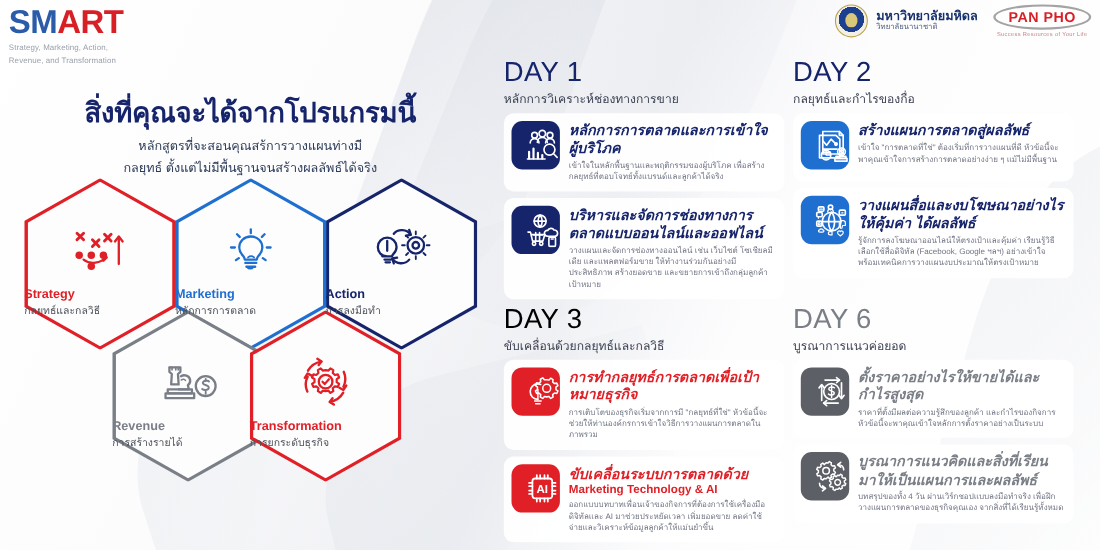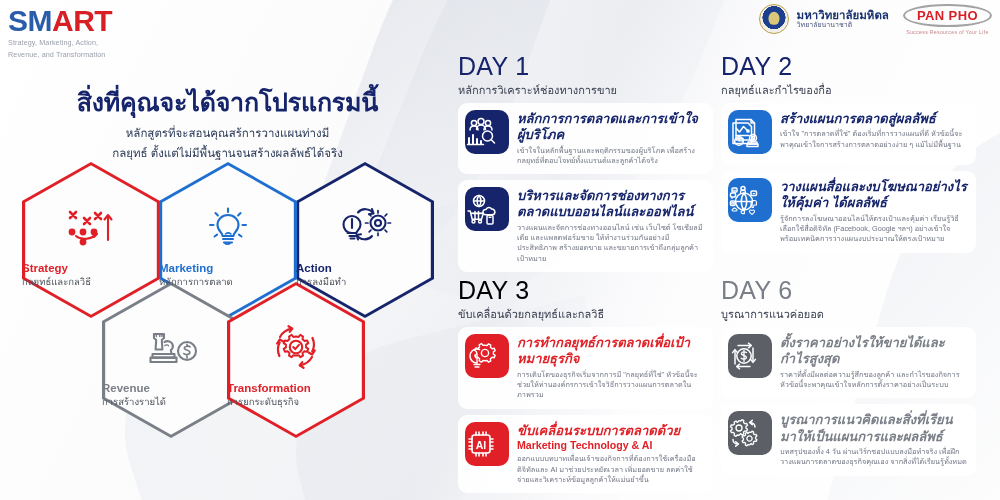--- a/index.html
+++ b/index.html
@@ -53,21 +53,21 @@
   .hex .s { font-size:9.5px; color:#4a4f58; margin-top:0px; }
 
   
   .days { position:absolute; left:458px; top:54px; width:530px; }
   .dayrow { display:flex; gap:8px; }
   .daycol { width:255px; }
   .dayhead { margin-bottom:4px; }
   .dayhead .dn { font-size:25px; font-weight:normal; line-height:1; letter-spacing:.3px; }
   .dayhead .ds { font-size:11px; color:#3b4152; margin-top:2px; }
   .card { background:rgba(255,255,255,.92); border-radius:9px; padding:7px 8px 8px 7px; display:flex; gap:8px; margin-bottom:6px; min-height:62px; }
-  .cicon { width:44px; height:44px; border-radius:10px; flex:0 0 44px; display:flex; align-items:center; justify-content:flex-start; }
+  .cicon { width:44px; height:44px; border-radius:10px; flex:0 0 44px; display:flex; align-items:center; justify-content:flex-end; }
   .ctxt { flex:1; padding-top:1px; }
   .ctxt .ct { font-size:13px; font-weight:bold; line-height:1.25;font-style:italic; }
   .ctxt .cb { font-size:7.3px; color:#6d7280; line-height:1.42; margin-top:2px; }
   .ctxt .ct2 { font-size:10.6px; font-weight:bold; line-height:1.25; }
 </style>
 </head>
 <body>
 
 <div class="stage">
   <div class="bg-base"></div>

